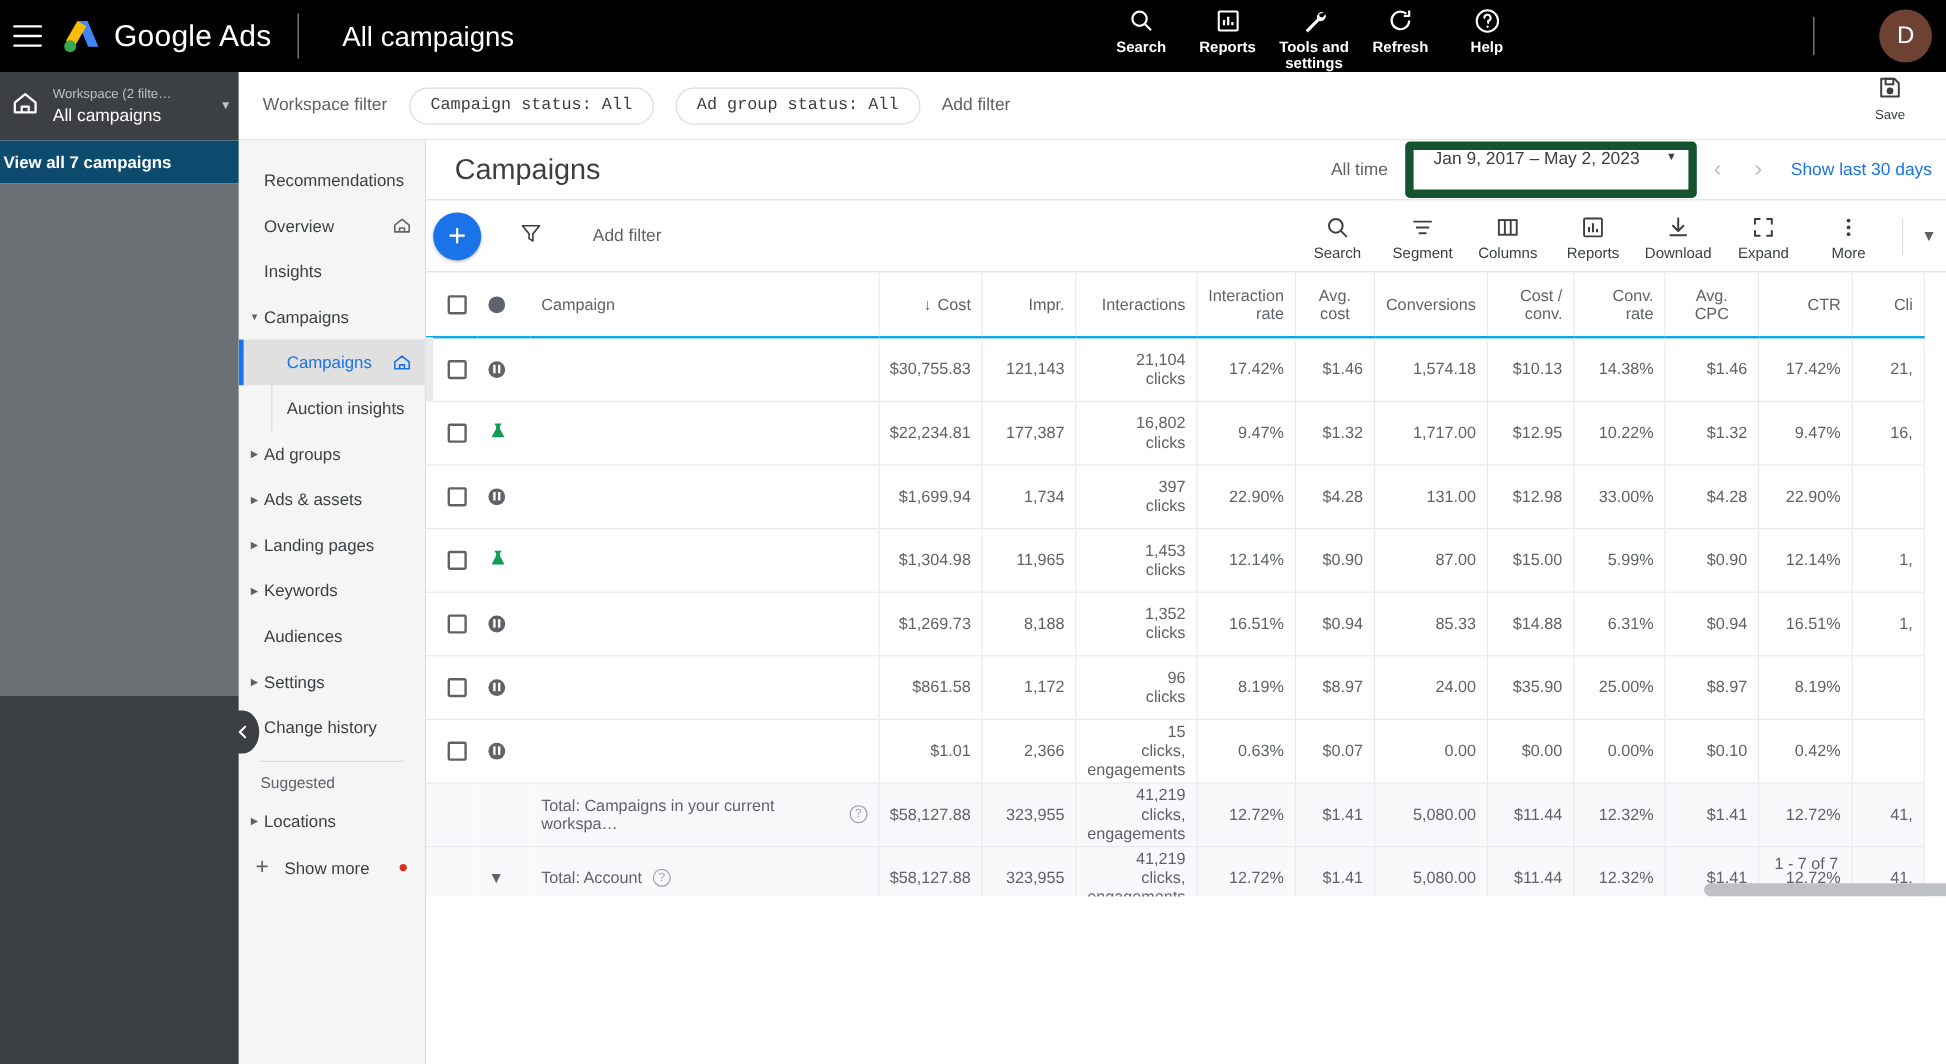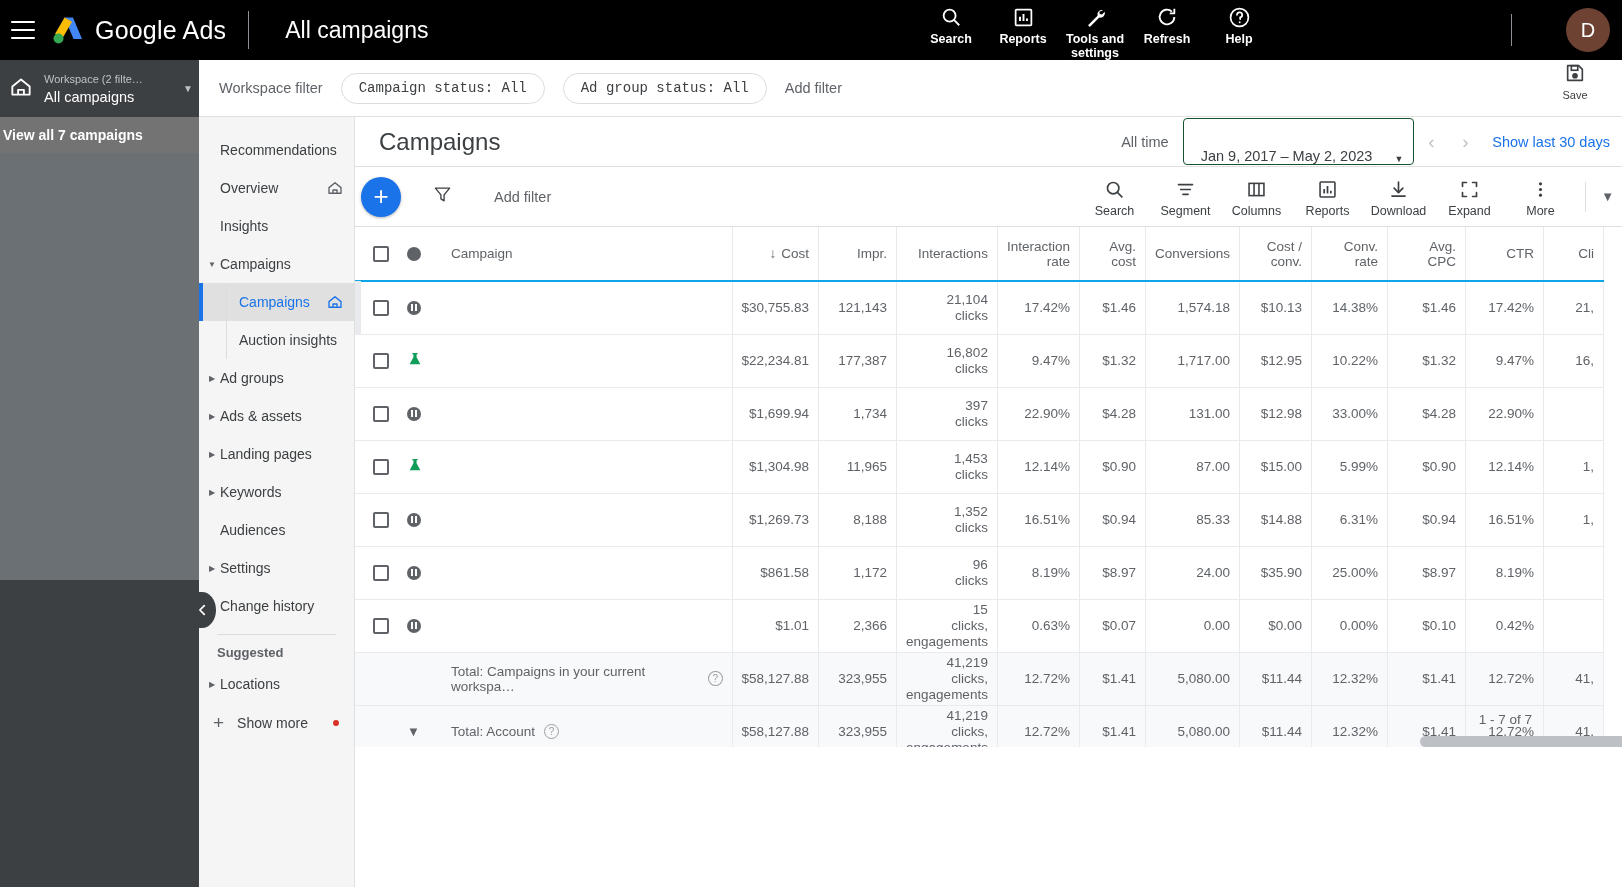--- a/index.html
+++ b/index.html
@@ -37,21 +37,21 @@
     background: #3c4043; display: flex; align-items: center; cursor: pointer;
   }
   .ws-home { margin-left: 8px; margin-right: 10px; }
   .ws-text { flex: 1; overflow: hidden; }
   .ws-line1 { color: #bdc1c6; font-size: 11px; line-height: 17px; white-space: nowrap; }
   .ws-line2 { color: #fff; font-size: 14.5px; line-height: 18px; font-weight: 500; white-space: nowrap;}
   .ws-caret { width: 22px; color: #bdc1c6; font-size: 10px; text-align:center; }
 
   .viewall {
     position: absolute; left: 0; top: 117px; width: 199px; height: 36px;
-    background: #737373; color: #fff; font-size: 14px; font-weight: 600;
+    background: #0c4a6e; color: #fff; font-size: 14px; font-weight: 600;
     display: flex; align-items: center; padding-left: 3px; cursor:pointer;
   }
   .leftfill-a { position: absolute; left:0; top:153px; width:199px; height: 427px; background:#6b7075;}
   .leftfill-b { position: absolute; left:0; top:580px; width:199px; height: 307px; background:#3c4043;}
   .collapse-tab {
     position: absolute; left: 188px; top: 592px; width: 28px; height: 36px;
     background: #3c4043; border-radius: 0 50% 50% 0; display:flex; align-items:center;
     justify-content:center; color:#fff; font-size: 15px; cursor:pointer; z-index: 9;
   }
 
@@ -87,34 +87,34 @@
     font-size: 8px; color: #5f6368;
   }
   .nav-item .home-ic { position: absolute; right: 10px; display:flex; }
   .nav-item.sub { padding-left: 40px; }
   .nav-item.active { background: #e0e0e0; color: #1a73e8; }
   .nav-item.active::before {
     content: ""; position: absolute; left: 0; top: 0; width: 4px; height: 100%; background: #1a73e8;
   }
   .nav-sub-rail { position: absolute; left: 27px; top: 0; width: 1px; height: 100%; background: #dadce0; }
   .nav-divider { margin: 9px 18px 4px 18px; height: 1px; background: #dadce0; }
-  .nav-section { padding-left: 18px; color: #5f6368; font-size: 13px; height: 26px; display:flex; align-items:center;font-weight:bold;}
+  .nav-section { padding-left: 18px; color: #5f6368; font-size: 13px; height: 26px; display:flex; align-items:center;}
   .nav-showmore { height: 40px; display: flex; align-items: center; padding-left: 14px; cursor:pointer; color:#3c4043;}
   .nav-showmore .plus { font-size: 19px; color: #5f6368; margin-right: 13px; }
   .reddot { width: 6px; height: 6px; border-radius: 50%; background: #d93025; margin-left: auto; margin-right: 15px;}
 
   
   .main { position: absolute; left: 355px; top: 117px; width: 1267px; height: 770px; background: #fff; }
   .page-head { height: 50px; border-bottom: 1px solid #e0e0e0; display: flex; align-items: center; position: relative;}
   .page-head h1 { font-size: 24px; font-weight: 400; color: #3c4043; margin-left: 24px; }
   .daterange { position: absolute; right: 12px; display: flex; align-items: center; }
   .dr-alltime { color: #5f6368; font-size: 14.5px; margin-right: 14px; }
   .dr-box {
-    height: 47px; padding: 0 10px 0 17px; border: 1px solid #14532d; border-radius: 4px;
-    display: flex; align-items: flex-end; font-size: 14.5px; color: #3c4043; cursor: pointer;
+    height: 47px; padding: 0 10px 0 17px; border: 7px solid #14532d; border-radius: 4px;
+    display: flex; align-items: flex-start; font-size: 14.5px; color: #3c4043; cursor: pointer;
   }
   .dr-caret { margin-left: 22px; font-size: 9px; color: #3c4043; }
   .dr-nav { width: 34px; text-align: center; color: #bdc1c6; font-size: 19px; cursor: pointer; }
   .dr-link { color: #1a73e8; font-size: 14.5px; margin-left: 10px; cursor: pointer; }
 
   .toolbar { height: 60px; border-bottom: 1px solid #e0e0e0; display: flex; align-items: center; position: relative;}
   .fab {
     margin-left: 6px; width: 40px; height: 40px; border-radius: 50%; background: #1a73e8;
     color: #fff; font-size: 26px; display:flex; align-items:center; justify-content:center;
     cursor: pointer; box-shadow: 0 1px 3px rgba(0,0,0,.3);
@@ -462,25 +462,25 @@
               <span class="chk"></span>
             </th>
             <th class="c-status">
               <span class="dotgray"></span>
             </th>
             <th class="c-name" style="text-align:left"><span>Campaign</span></th>
             <th class="num" style="width: 85px;"><span style="margin-right:5px">↓</span><span>Cost</span></th>
             <th class="num" style="width: 78px;"><span>Impr.</span></th>
             <th class="num" style="width: 77px;"><span>Interactions</span></th>
             <th class="num" style="width: 76px;"><span>Interaction rate</span></th>
-            <th class="num" style="width: 66px;"><span>Avg. cost</span></th>
+            <th class="num" style="width: 66px; text-align: center;"><span>Avg. cost</span></th>
             <th class="num" style="width: 78px;"><span>Conversions</span></th>
             <th class="num" style="width: 72px;"><span>Cost / conv.</span></th>
             <th class="num" style="width: 76px;"><span>Conv. rate</span></th>
-            <th class="num" style="width: 78px;"><span>Avg. CPC</span></th>
+            <th class="num" style="width: 78px; text-align: center;"><span>Avg. CPC</span></th>
             <th class="num" style="width: 78px;"><span>CTR</span></th>
             <th class="num" style="width: 60px;"><span>Cli</span></th>
           </tr>
       </thead>
       <tbody id="body-rows">
           <tr>
             <td class="c-check">
               <span class="chk"></span>
             </td>
             <td class="c-status">

